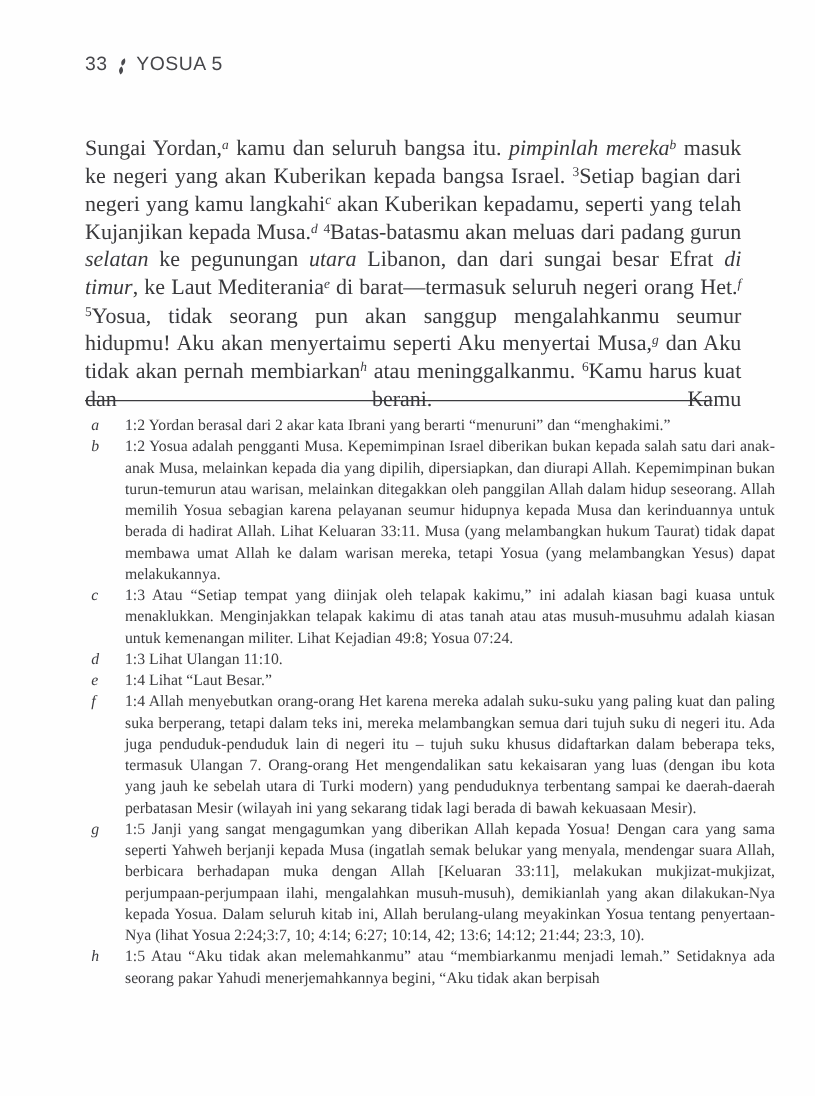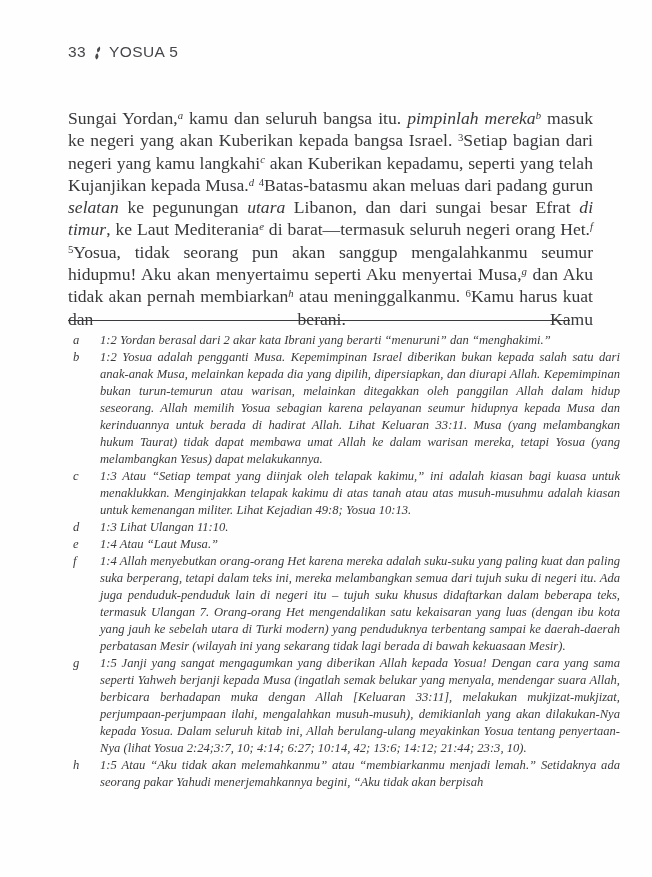--- a/index.html
+++ b/index.html
@@ -89,21 +89,20 @@
   }
   .fn-letter {
     flex: 0 0 32px;
     padding-left: 5px;
     box-sizing: border-box;
     font-style: italic;
   }
   .fn-text {
     flex: 1 1 auto;
     text-align: justify;
-    font-style: italic;
   }
 </style>
 </head>
 <body>
 
 <div class="page">
 
   <header class="page-header">
     <span>33</span>
     <span class="ornament">
@@ -123,29 +122,29 @@
       <div class="fn-row">
         <span class="fn-letter">a</span>
         <span class="fn-text">1:2 Yordan berasal dari 2 akar kata Ibrani yang berarti “menuruni” dan “menghakimi.”</span>
       </div>
       <div class="fn-row">
         <span class="fn-letter">b</span>
         <span class="fn-text">1:2 Yosua adalah pengganti Musa. Kepemimpinan Israel diberikan bukan kepada salah satu dari anak-anak Musa, melainkan kepada dia yang dipilih, dipersiapkan, dan diurapi Allah. Kepemimpinan bukan turun-temurun atau warisan, melainkan ditegakkan oleh panggilan Allah dalam hidup seseorang. Allah memilih Yosua sebagian karena pelayanan seumur hidupnya kepada Musa dan kerinduannya untuk berada di hadirat Allah. Lihat Keluaran 33:11. Musa (yang melambangkan hukum Taurat) tidak dapat membawa umat Allah ke dalam warisan mereka, tetapi Yosua (yang melambangkan Yesus) dapat melakukannya.</span>
       </div>
       <div class="fn-row">
         <span class="fn-letter">c</span>
-        <span class="fn-text">1:3 Atau “Setiap tempat yang diinjak oleh telapak kakimu,” ini adalah kiasan bagi kuasa untuk menaklukkan. Menginjakkan telapak kakimu di atas tanah atau atas musuh-musuhmu adalah kiasan untuk kemenangan militer. Lihat Kejadian 49:8; Yosua 10:13.</span>
+        <span class="fn-text">1:3 Atau “Setiap tempat yang diinjak oleh telapak kakimu,” ini adalah kiasan bagi kuasa untuk menaklukkan. Menginjakkan telapak kakimu di atas tanah atau atas musuh-musuhmu adalah kiasan untuk kemenangan militer. Lihat Kejadian 49:8; Yosua 07:24.</span>
       </div>
       <div class="fn-row">
         <span class="fn-letter">d</span>
         <span class="fn-text">1:3 Lihat Ulangan 11:10.</span>
       </div>
       <div class="fn-row">
         <span class="fn-letter">e</span>
-        <span class="fn-text">1:4 Atau “Laut Musa.”</span>
+        <span class="fn-text">1:4 Lihat “Laut Besar.”</span>
       </div>
       <div class="fn-row">
         <span class="fn-letter">f</span>
         <span class="fn-text">1:4 Allah menyebutkan orang-orang Het karena mereka adalah suku-suku yang paling kuat dan paling suka berperang, tetapi dalam teks ini, mereka melambangkan semua dari tujuh suku di negeri itu. Ada juga penduduk-penduduk lain di negeri itu – tujuh suku khusus didaftarkan dalam beberapa teks, termasuk Ulangan 7. Orang-orang Het mengendalikan satu kekaisaran yang luas (dengan ibu kota yang jauh ke sebelah utara di Turki modern) yang penduduknya terbentang sampai ke daerah-daerah perbatasan Mesir (wilayah ini yang sekarang tidak lagi berada di bawah kekuasaan Mesir).</span>
       </div>
       <div class="fn-row">
         <span class="fn-letter">g</span>
         <span class="fn-text">1:5 Janji yang sangat mengagumkan yang diberikan Allah kepada Yosua! Dengan cara yang sama seperti Yahweh berjanji kepada Musa (ingatlah semak belukar yang menyala, mendengar suara Allah, berbicara berhadapan muka dengan Allah [Keluaran 33:11], melakukan mukjizat-mukjizat, perjumpaan-perjumpaan ilahi, mengalahkan musuh-musuh), demikianlah yang akan dilakukan-Nya kepada Yosua. Dalam seluruh kitab ini, Allah berulang-ulang meyakinkan Yosua tentang penyertaan-Nya (lihat Yosua 2:24;3:7, 10; 4:14; 6:27; 10:14, 42; 13:6; 14:12; 21:44; 23:3, 10).</span>
       </div>
       <div class="fn-row">

